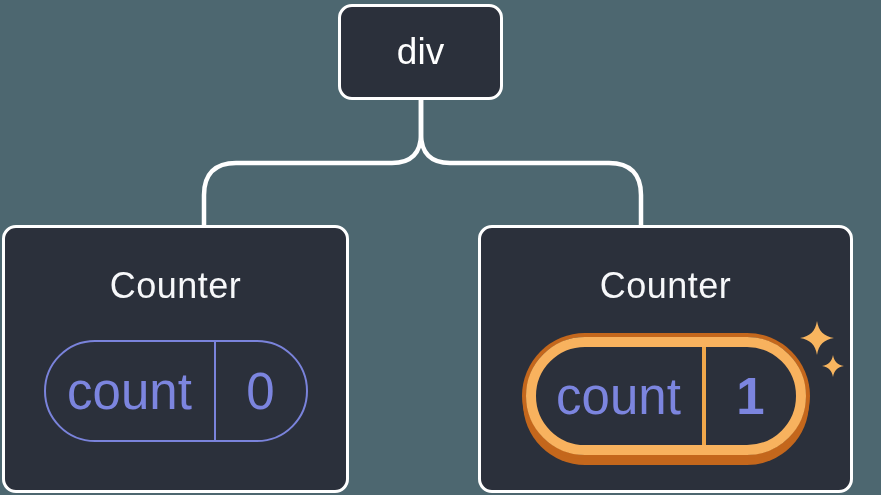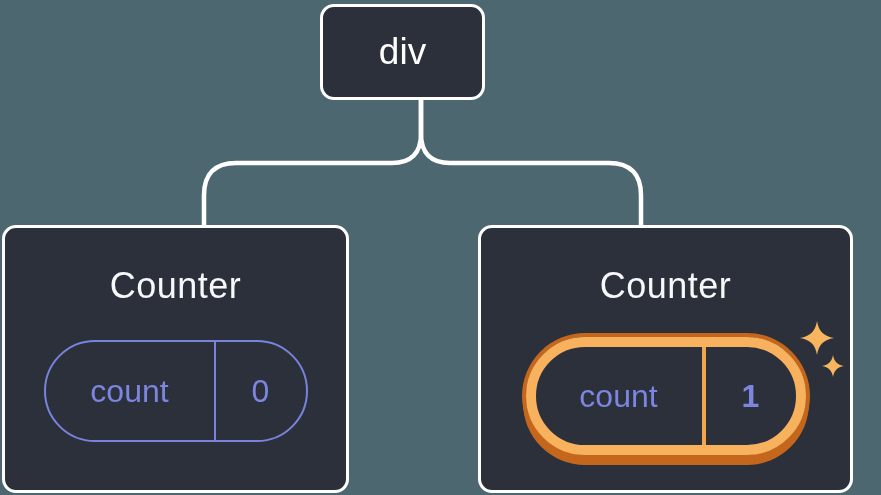--- a/index.html
+++ b/index.html
@@ -4,21 +4,21 @@
 <style>
   html,body { margin:0; padding:0; background:#4D6770; }
   .canvas {
     position:relative; width:881px; height:495px; overflow:hidden;
     background:#4D6770;
     font-family:"Liberation Sans", sans-serif;
   }
   .connector { position:absolute; left:0; top:0; }
 
   .node-root {
-    position:absolute; left:320px; top:4px; width:165px; height:96px;
+    position:absolute; left:338px; top:4px; width:165px; height:96px;
     box-sizing:border-box; background:#2B303B; border:3px solid #FFFFFF;
     border-radius:14px; display:flex; align-items:center; justify-content:center;
   }
   .node-root-label { color:#FFFFFF; font-size:37px; font-weight:400; }
 
   .counter-box {
     position:absolute; top:225px; height:268px; box-sizing:border-box;
     background:#2B303B; border:3px solid #FFFFFF; border-radius:14px;
     display:flex; flex-direction:column; align-items:center;
   }
@@ -29,21 +29,21 @@
     margin-top:34px; color:#F7F8FA; font-size:36px; line-height:48px;
     font-weight:500; letter-spacing:0.5px;
   }
 
   .pill {
     display:flex; align-items:stretch; box-sizing:border-box;
     border-radius:999px; overflow:hidden;
   }
   .pill-label, .pill-value {
     display:flex; align-items:center; justify-content:center;
-    color:#7C85DF; font-size:32px;
+    color:#7C85DF; font-size:51px;
   }
 
   .pill-plain {
     margin-top:30px; width:264px; height:102px;
     border:2px solid #7A83DB;
   }
   .pill-plain .pill-label { width:168px; border-right:2px solid #7A83DB; }
   .pill-plain .pill-value { flex:1; }
 
   .pill-gold {

